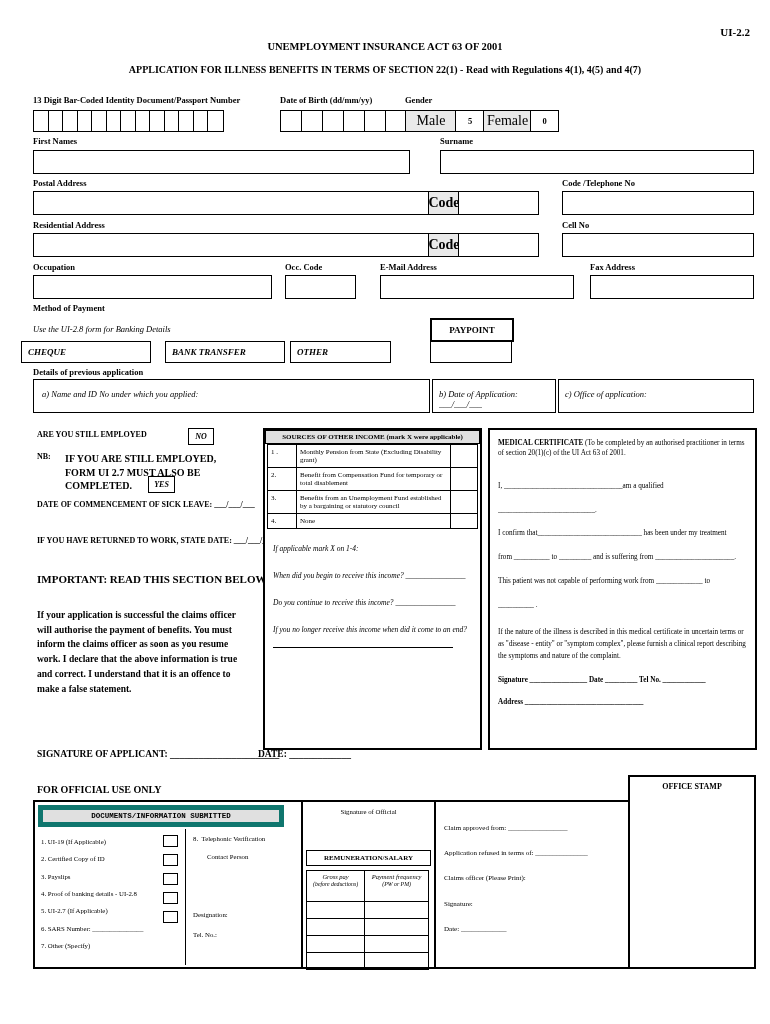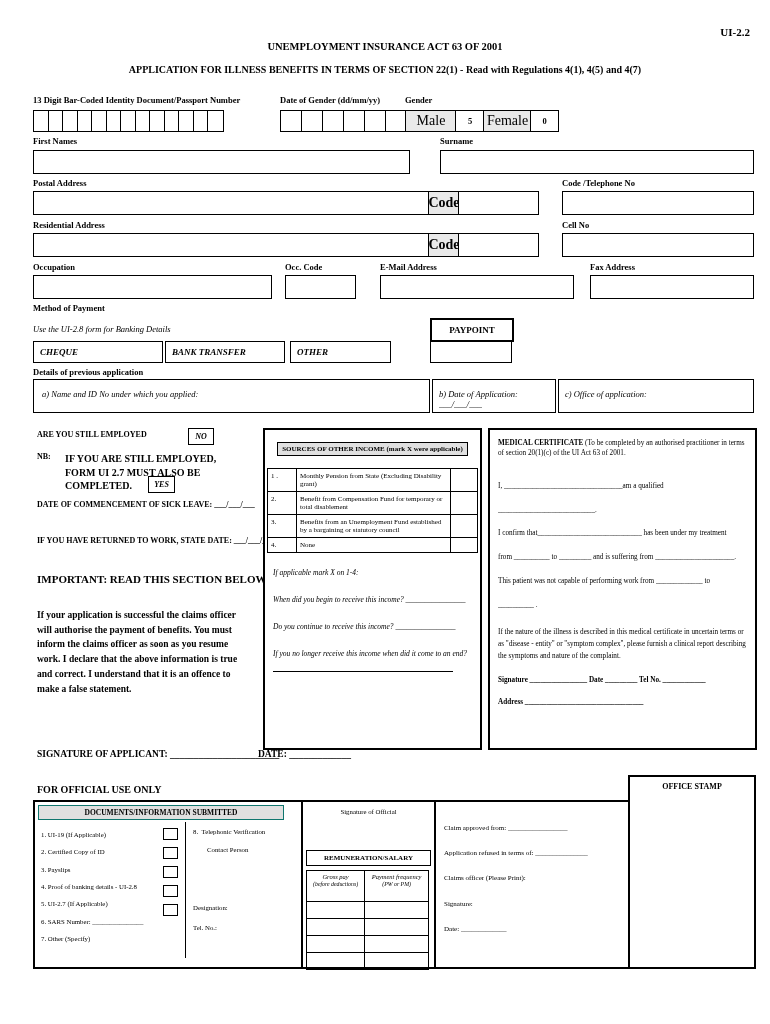--- a/index.html
+++ b/index.html
@@ -53,21 +53,21 @@
 </head>
 <body>
 
 <div class="page">
 
   <div class="form-code">UI-2.2</div>
   <div class="title1">UNEMPLOYMENT INSURANCE ACT 63 OF 2001</div>
   <div class="title2">APPLICATION FOR ILLNESS BENEFITS IN TERMS OF SECTION 22(1) - Read with Regulations 4(1), 4(5) and 4(7)</div>
 
   <div class="abs lbl" style="left:33px;top:95px;">13 Digit Bar-Coded Identity Document/Passport Number</div>
-  <div class="abs lbl" style="left:280px;top:95px;">Date of Gender (dd/mm/yy)</div>
+  <div class="abs lbl" style="left:280px;top:95px;">Date of Birth (dd/mm/yy)</div>
   <div class="abs lbl" style="left:405px;top:95px;">Gender</div>
 
   <div class="abs comb" style="left:33px;top:110px;">
     <div></div>
       <div></div>
       <div></div>
       <div></div>
       <div></div>
       <div></div>
       <div></div>
@@ -117,21 +117,21 @@
   <div class="abs wbox" style="left:33px;top:275px;width:237px;height:22px;"></div>
   <div class="abs wbox" style="left:285px;top:275px;width:69px;height:22px;"></div>
   <div class="abs wbox" style="left:380px;top:275px;width:192px;height:22px;"></div>
   <div class="abs wbox" style="left:590px;top:275px;width:162px;height:22px;"></div>
 
   <div class="abs lbl" style="left:33px;top:303px;">Method of Payment</div>
   <div class="abs lbl-i" style="left:33px;top:324px;">Use the UI-2.8 form for Banking Details</div>
   <div class="abs paypoint" style="left:430px;top:318px;width:80px;height:20px;">PAYPOINT</div>
   <div class="abs wbox" style="left:430px;top:341px;width:80px;height:20px;"></div>
 
-  <div class="abs pay-btn" style="left:33px;top:341px;width:122px;height:20px;text-align:center;">CHEQUE</div>
+  <div class="abs pay-btn" style="left:21px;top:341px;width:122px;height:20px;text-align:center;">CHEQUE</div>
   <div class="abs pay-btn" style="left:165px;top:341px;width:112px;height:20px;">BANK TRANSFER</div>
   <div class="abs pay-btn" style="left:290px;top:341px;width:93px;height:20px;">OTHER</div>
 
   <div class="abs lbl" style="left:33px;top:367px;">Details of previous application</div>
   <div class="abs wbox" style="left:33px;top:379px;width:395px;height:32px;">
     <div class="abs" style="left:8px;top:9px;font-size:8.5px;font-style:italic;">a)    Name and ID No under which you applied:</div>
   </div>
   <div class="abs wbox" style="left:432px;top:379px;width:122px;height:32px;">
     <div class="abs" style="left:6px;top:9px;font-size:8.5px;font-style:italic;">b)    Date of Application:   ___/___/___</div>
   </div>
@@ -146,21 +146,21 @@
   <div class="abs" style="left:37px;top:452px;font-size:8px;font-weight:bold;">NB:</div>
   <div class="abs" style="left:65px;top:452px;width:180px;font-size:10px;font-weight:bold;line-height:1.35;">IF YOU ARE STILL EMPLOYED, FORM UI 2.7 MUST ALSO BE COMPLETED.</div>
 
   <div class="abs" style="left:37px;top:500px;font-size:8px;font-weight:bold;">DATE OF COMMENCEMENT OF SICK LEAVE:     ___/___/___</div>
   <div class="abs" style="left:37px;top:536px;font-size:8px;font-weight:bold;">IF YOU HAVE RETURNED TO WORK, STATE DATE: ___/___/___</div>
 
   <div class="abs" style="left:37px;top:573px;font-size:11px;font-weight:bold;">IMPORTANT: READ THIS SECTION BELOW:</div>
   <div class="abs" style="left:37px;top:608px;width:208px;font-size:9.5px;font-weight:bold;line-height:1.55;">If your application is successful the claims officer will authorise the payment of benefits. You must inform the claims officer as soon as you resume work. I declare that the above information is true and correct.  I understand that it is an offence to make a false statement.</div>
 
   <div class="abs sec-box" style="left:263px;top:428px;width:215px;height:318px;">
-    <div class="inc-head" style="margin:12px;">SOURCES OF OTHER INCOME (mark X were applicable)</div>
+    <div class="inc-head" style="margin:0;">SOURCES OF OTHER INCOME (mark X were applicable)</div>
     <div style="padding:0 2px;">
       <table class="inc">
         <tbody>
             <tr>
           <td style="width:22px;">1 .</td>
           <td>Monthly Pension from State (Excluding Disability grant)</td>
           <td style="width:20px;"></td>
         </tr>
         <tr>
           <td>2.</td>
@@ -211,21 +211,21 @@
   <div class="abs" style="left:37px;top:749px;font-size:9.5px;font-weight:bold;">SIGNATURE OF APPLICANT: _______________________</div>
   <div class="abs" style="left:258px;top:749px;font-size:9.5px;font-weight:bold;">DATE: _____________</div>
 
   <div class="abs" style="left:37px;top:784px;font-size:10px;font-weight:bold;">FOR OFFICIAL USE ONLY</div>
 
   <div class="abs box" style="left:628px;top:775px;width:124px;height:190px;border-width:2px;">
     <div style="text-align:center;font-size:8px;font-weight:bold;padding-top:5px;">OFFICE STAMP</div>
   </div>
 
   <div class="abs box" style="left:33px;top:800px;width:266px;height:165px;border-width:2px;">
-    <div class="doc-head" style="margin:3px 17px 0 3px;border:1px solid #0f766e;">DOCUMENTS/INFORMATION SUBMITTED</div>
+    <div class="doc-head" style="margin:3px 17px 0 3px;border:5px solid #0f766e;font-family:Liberation Mono, monospace;">DOCUMENTS/INFORMATION SUBMITTED</div>
     <div style="position:relative;height:140px;">
       <div style="position:absolute;left:6px;top:6px;width:150px;font-size:6.8px;line-height:2.55;">
         <div><span>1.</span> <span>UI-19 (If Applicable)</span></div>
         <div><span>2.</span> <span>Certified Copy of ID</span></div>
         <div><span>3.</span> <span>Payslips</span></div>
         <div><span>4.</span> <span>Proof of banking details - UI-2.8</span></div>
         <div><span>5.</span> <span>UI-2.7 (If Applicable)</span></div>
         <div><span>6.</span> <span>SARS Number: _______________</span></div>
         <div><span>7.</span> <span>Other (Specify)</span></div>
       </div>

